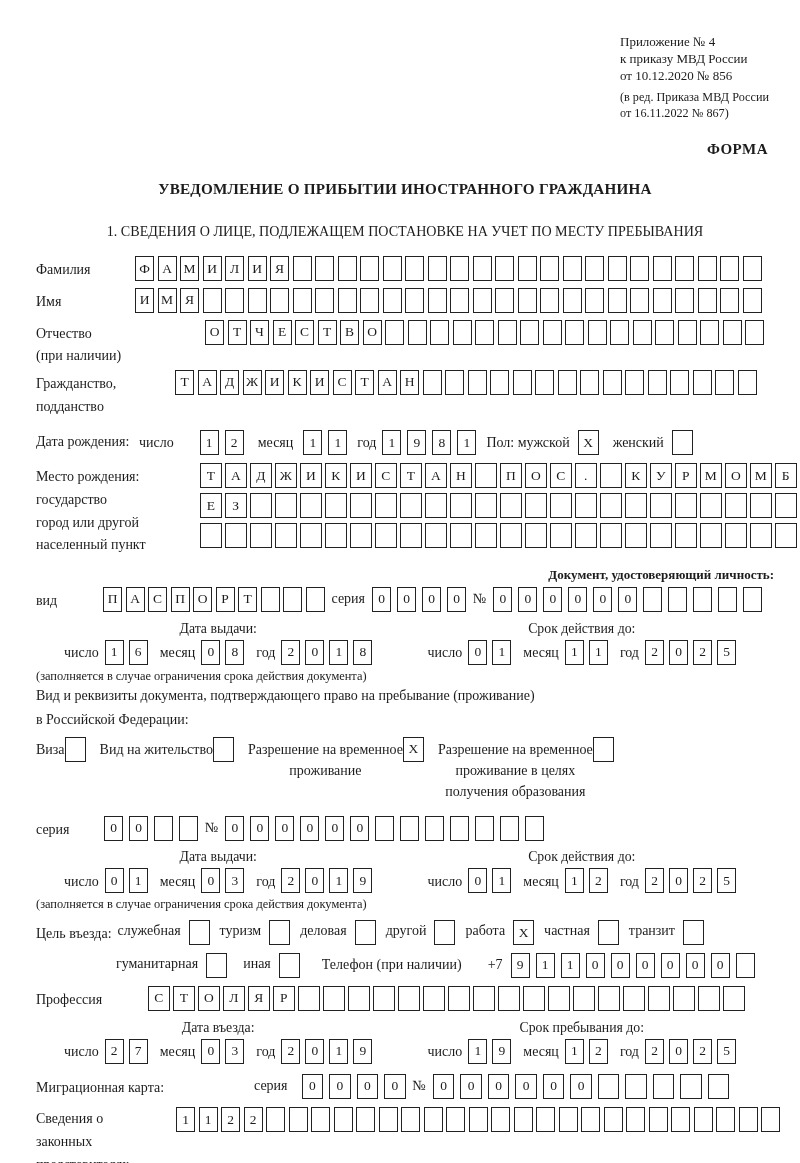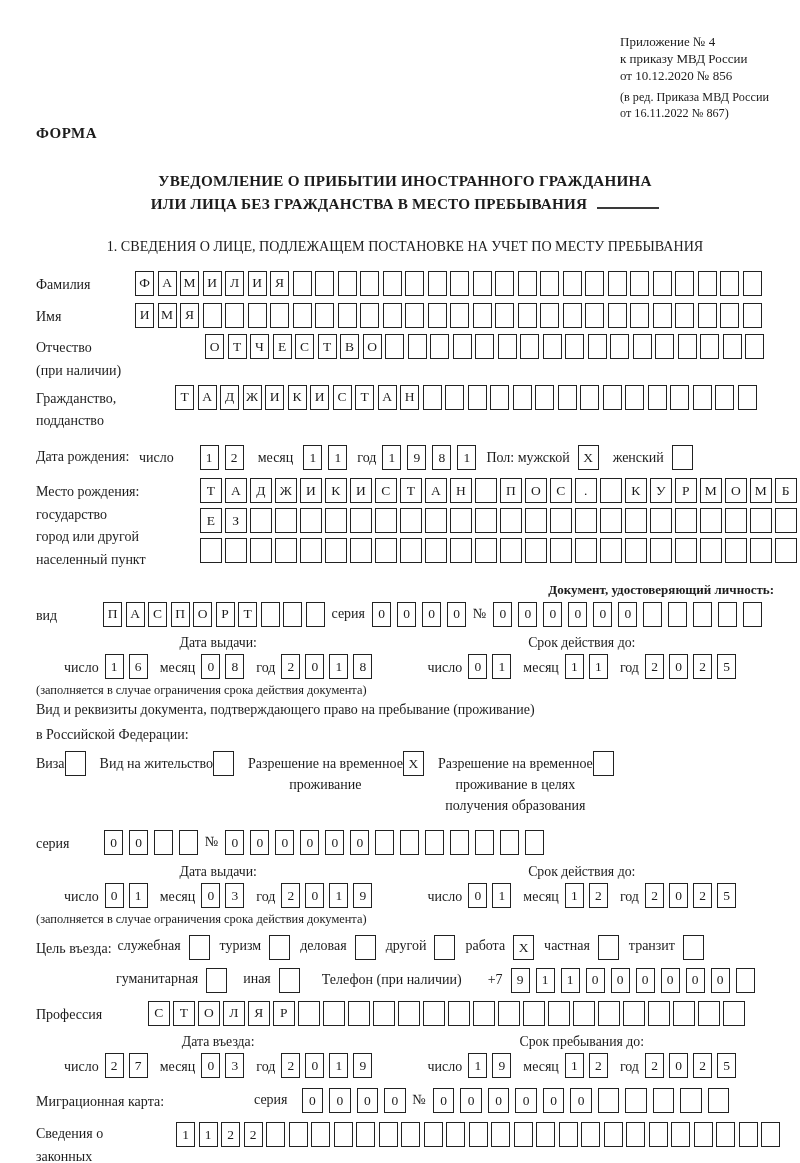--- a/index.html
+++ b/index.html
@@ -4,22 +4,22 @@
 <style>
   * { margin:0; padding:0; box-sizing:border-box; }
   html,body { background:#ffffff; }
   .page {
     width:800px; height:1163px; background:#fff; color:#1c1c1c;
     font-family:"Liberation Serif","DejaVu Serif",serif; font-size:14px;
     padding:34px 26px 0 36px; position:relative; overflow:hidden;
   }
   .appendix { margin-left:584px; width:190px; font-size:13px; line-height:1.3; }
   .appendix .ed { font-size:12.2px; margin-top:5px; }
-  .forma { font-weight:bold; font-size:15px; margin-top:4px; padding-right:6px; letter-spacing:.5px; }
-  .title { text-align:center; font-weight:bold; font-size:15.2px; line-height:1.5; margin-top:28px; letter-spacing:.2px; }
+  .forma { text-align:right; font-weight:bold; font-size:15px; margin-top:20px; padding-right:6px; letter-spacing:.5px; }
+  .title { text-align:center; font-weight:bold; font-size:15.2px; line-height:1.5; margin-top:20px; letter-spacing:.2px; }
   .blank-line { display:inline-block; width:62px; border-bottom:2.4px solid #3a3a3a; height:13px; margin-left:10px; }
   .sec-heading { text-align:center; font-weight:normal; font-size:14.1px; margin-top:22px; }
   .row { display:flex; align-items:flex-start; margin-top:6px; }
   .flabel { flex:none; white-space:pre-line; line-height:1.62; padding-top:3px; }
   .inline-label { flex:none; padding-top:4px; margin:0 7px; }
   .cells { display:flex; flex:none; column-gap:3.5px; }
   .cells.gap6 { column-gap:6px; }
   .cell {
     flex:none; width:19px; height:25px; border:1.7px solid #222;
     display:flex; align-items:center; justify-content:center;
@@ -56,21 +56,20 @@
     <div>Приложение № 4</div>
     <div>к приказу МВД России</div>
     <div>от 10.12.2020 № 856</div>
     <div class="ed">(в ред. Приказа МВД России</div>
     <div class="ed" style="margin-top:0">от 16.11.2022 № 867)</div>
   </div>
   <div class="forma">ФОРМА</div>
 
   <div class="title">
     <div>УВЕДОМЛЕНИЕ О ПРИБЫТИИ ИНОСТРАННОГО ГРАЖДАНИНА</div>
-    <div><span>ИЛИ ЛИЦА БЕЗ ГРАЖДАНСТВА В МЕСТО ПРЕБЫВАНИЯ</span><span class="blank-line"></span></div>
   </div>
 
   <div class="sec-heading">1. СВЕДЕНИЯ О ЛИЦЕ, ПОДЛЕЖАЩЕМ ПОСТАНОВКЕ НА УЧЕТ ПО МЕСТУ ПРЕБЫВАНИЯ</div>
 
   <div class="row" style="margin-top:16px">
     <span class="flabel" style="width:99px">Фамилия</span>
     <span class="cells">
         <span class="cell">Ф</span>
         <span class="cell">А</span>
         <span class="cell">М</span>

